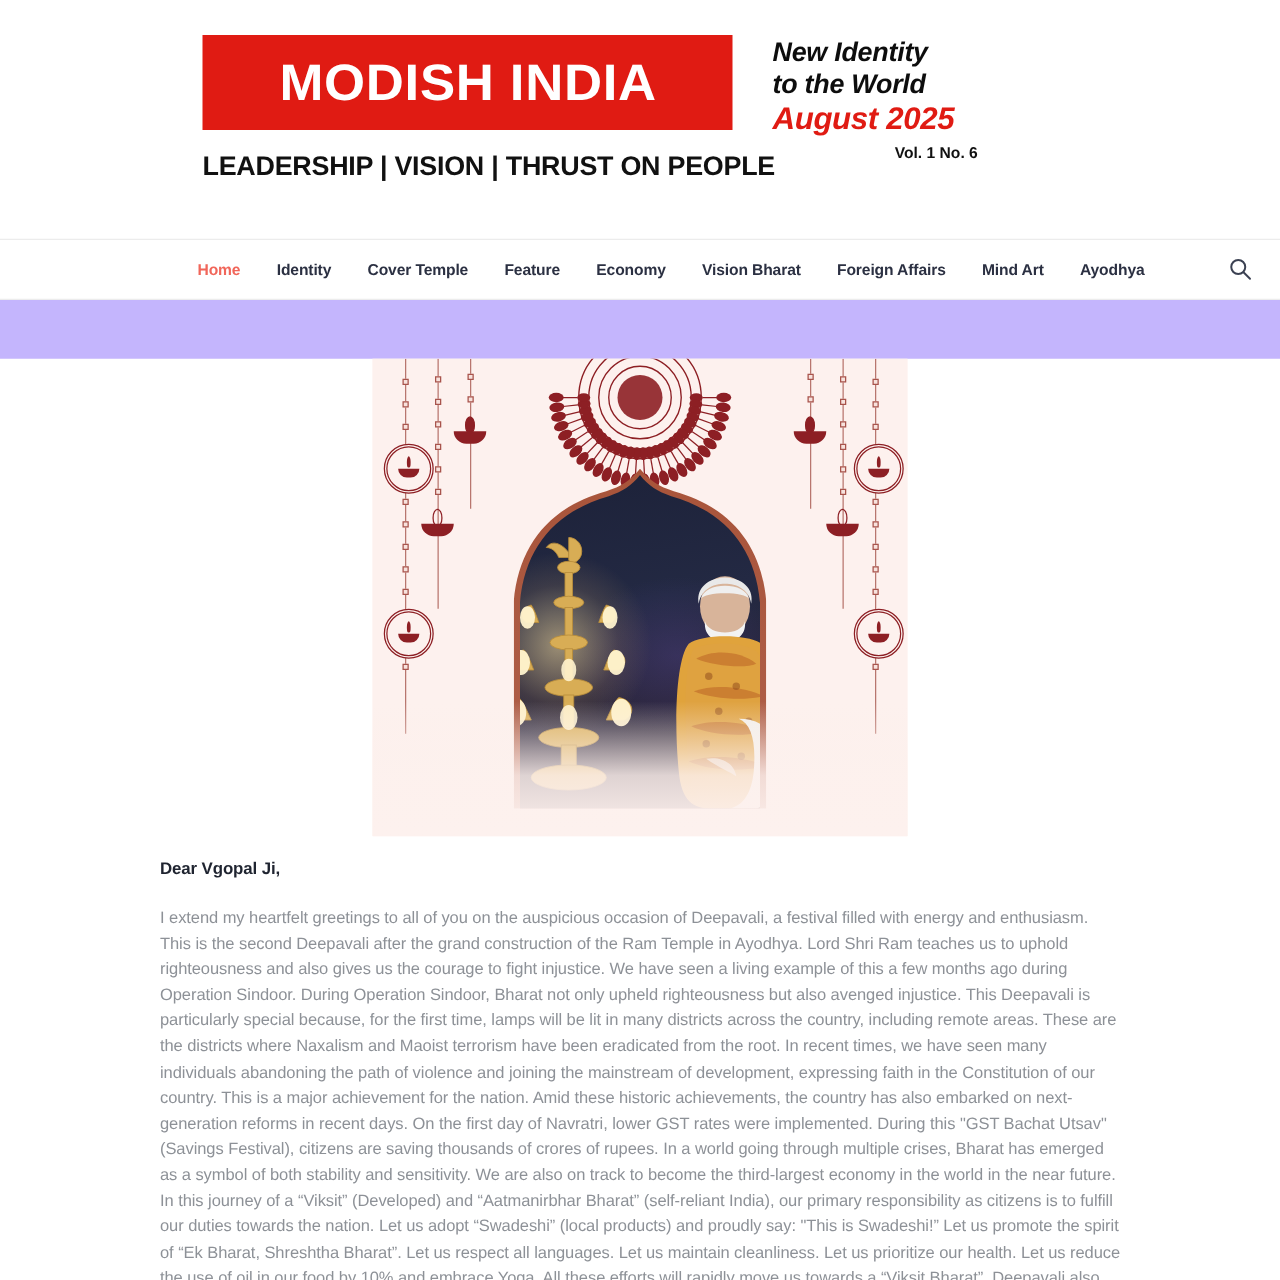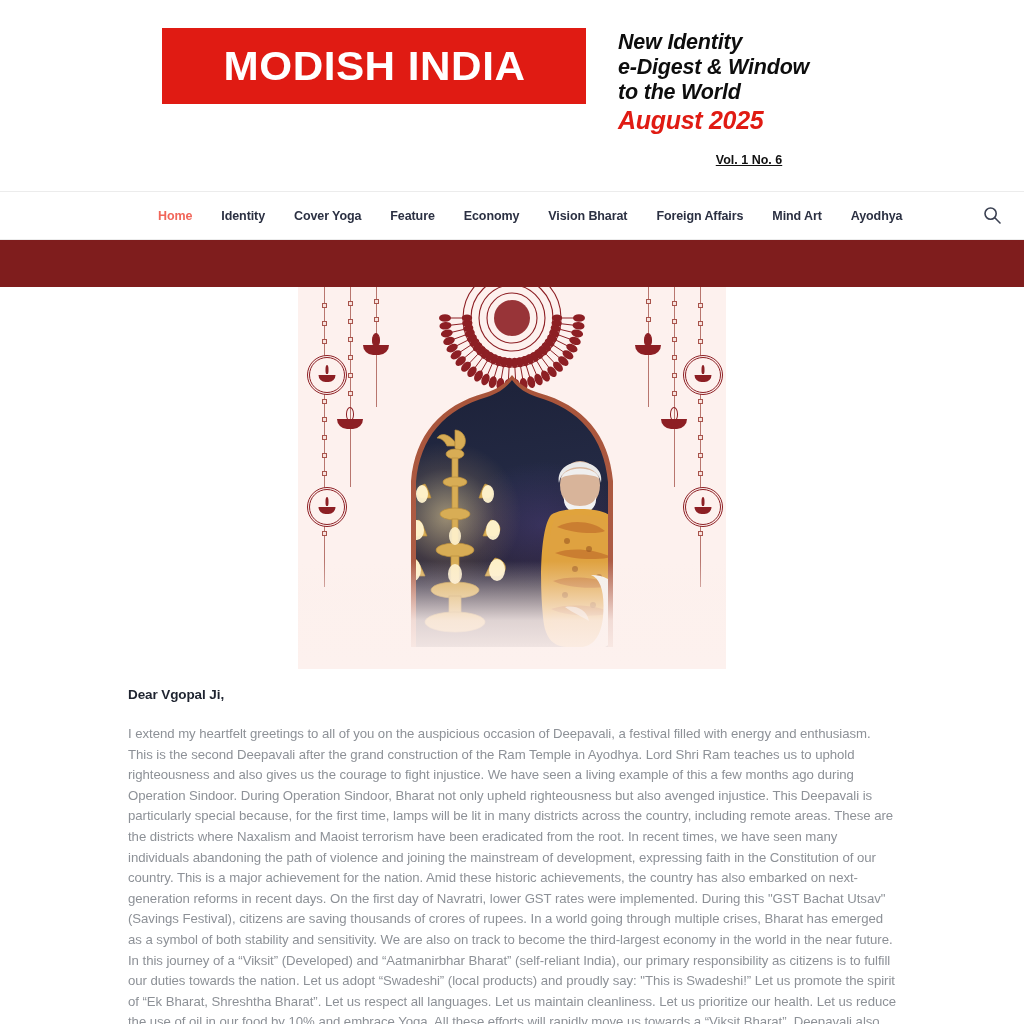--- a/index.html
+++ b/index.html
@@ -11,21 +11,21 @@
     width: 1024px;
     height: 1024px;
     overflow: hidden;
     font-family: "Liberation Sans", sans-serif;
     color: #2b2f3a;
   }
   .page {
     width: 1024px;
     height: 1024px;
     position: relative;
-    background: #7f1d1d;
+    background: #c4b5fd;
     overflow: hidden;
   }
 
   
   .masthead {
     width: 1024px;
     height: 192px;
     background: #ffffff;
     position: relative;
     border-bottom: 1px solid #ececec;
@@ -98,25 +98,24 @@
     color: #e01b13;
     letter-spacing: -0.3px;
     margin-top: 1px;
     white-space: nowrap;
   }
   .pitch-vol {
     font-family: "Liberation Sans", sans-serif;
     font-weight: bold;
     font-size: 12.5px;
     color: #111111;
-    margin-top: 18px;
+    margin-top: 5px;
     text-align: center;
     width: 262px;
     white-space: nowrap;
-    text-decoration: underline;
   }
 
   
   .navbar {
     width: 1024px;
     height: 48px;
     background: #ffffff;
     border-bottom: 1px solid #ececec;
     box-sizing: border-box;
     position: relative;
@@ -331,38 +330,38 @@
 
 <div class="page">
 
   <div class="masthead">
     <div class="masthead-inner">
 
       <div class="brand-block">
         <div class="logo-bar">
           <div class="logo-text">MODISH INDIA</div>
         </div>
+        <div class="brand-tagline">LEADERSHIP | VISION | THRUST ON PEOPLE</div>
       </div>
 
       <div class="pitch-block">
         <div class="pitch-line">New Identity</div>
-        <div class="pitch-line">e-Digest &amp; Window</div>
         <div class="pitch-line">to the World</div>
         <div class="pitch-date">August 2025</div>
         <div class="pitch-vol">Vol. 1 No. 6</div>
       </div>
 
     </div>
   </div>
 
   <div class="navbar">
     <div class="nav-inner" id="nav-inner">
         <div class="nav-item active">Home</div>
         <div class="nav-item">Identity</div>
-        <div class="nav-item">Cover Yoga</div>
+        <div class="nav-item">Cover Temple</div>
         <div class="nav-item">Feature</div>
         <div class="nav-item">Economy</div>
         <div class="nav-item">Vision Bharat</div>
         <div class="nav-item">Foreign Affairs</div>
         <div class="nav-item">Mind Art</div>
         <div class="nav-item">Ayodhya</div>
       </div>
     <div class="nav-search">
       <svg width="20" height="20" viewBox="0 0 20 20" fill="none">
         <circle cx="8.6" cy="8.6" r="5.6" stroke="#3b4152" stroke-width="1.6"></circle>

